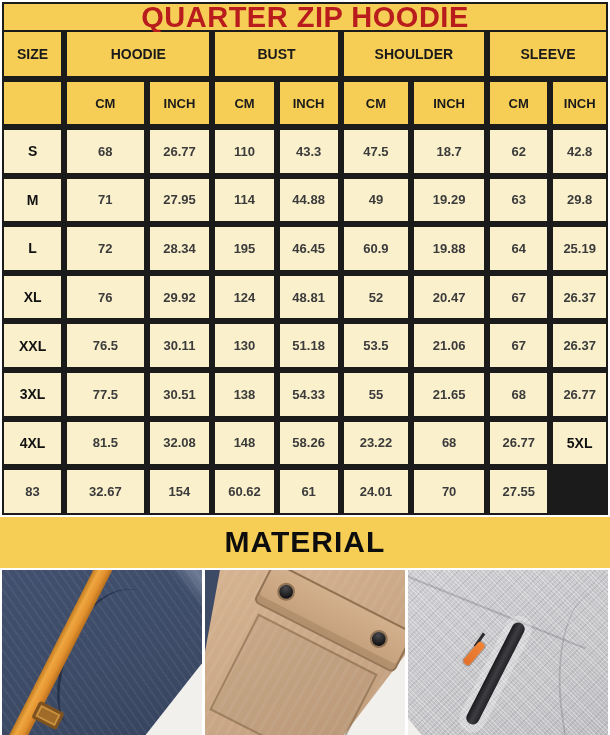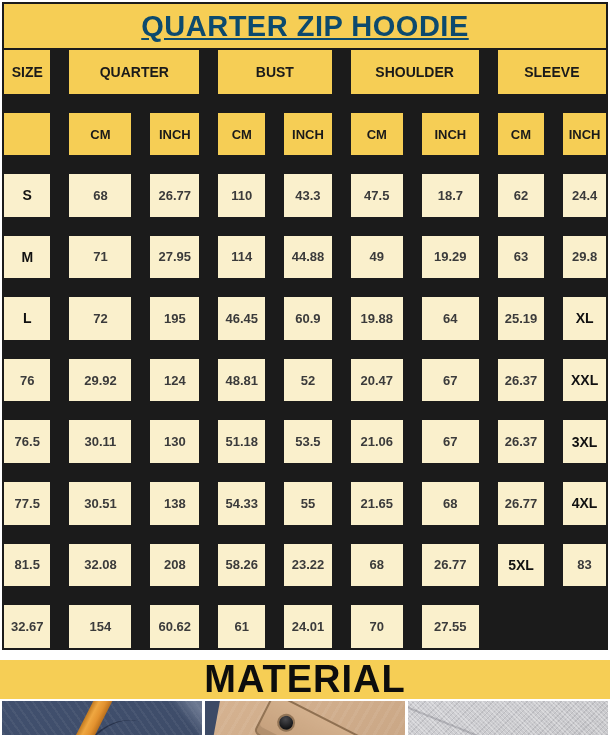--- a/index.html
+++ b/index.html
@@ -13,53 +13,53 @@
     --zipper-black:#232326;
     --pull-orange:#E2702A;
   }
   *{margin:0;padding:0;box-sizing:border-box;}
   html,body{background:#ffffff;}
   body{font-family:"Liberation Sans","DejaVu Sans",sans-serif;}
   .sheet{width:610px;height:735px;background:#ffffff;overflow:hidden;position:relative;}
 
   
   .title-bar{
-    margin:2px 2px 0 2px;height:46px;
+    margin:2px 2px 0 2px;height:28px;
     background:var(--banner-yellow);
     border:2px solid var(--grid-line);border-bottom:none;
     display:flex;align-items:center;justify-content:center;
-    font-size:29px;font-weight:bold;color:#0c4a6e;letter-spacing:.5px;text-decoration:underline;
+    font-size:29px;font-weight:bold;color:#b91c1c;letter-spacing:.5px;
   }
 
   
   .size-grid{
     margin:0 2px;
     display:grid;
     grid-template-columns:63fr 84fr 66fr 64fr 64fr 71fr 77fr 63fr 58fr;
     grid-template-rows:44px 42px repeat(8,42.6px);
-    gap:19px;
+    gap:6px;
     background:var(--grid-line);
     border:2px solid var(--grid-line);
   }
   .cell{
     background:var(--cell-cream);
     display:flex;align-items:center;justify-content:center;
     font-size:13px;font-weight:bold;color:#3b3b3b;
   }
   .cell.head{background:var(--banner-yellow);color:#1a1a1a;font-size:14px;}
   .cell.unit{background:var(--banner-yellow);color:#1a1a1a;font-size:13px;}
   .cell.size-label{color:#111;font-size:14px;}
   .span2{grid-column:span 2;}
 
   
   .material-bar{
-    margin-top:10px;height:39px;width:610px;
+    margin-top:2px;height:51px;width:610px;
     background:var(--banner-yellow);
     display:flex;align-items:center;justify-content:center;
-    font-size:38px;font-weight:bold;color:#0d0d0d;letter-spacing:1px;
+    font-size:30px;font-weight:bold;color:#0d0d0d;letter-spacing:1px;
   }
 
   
   .photos{
     margin-top:2px;padding:0 2px;height:203px;
     display:flex;gap:3px;
   }
   .photo{flex:1;position:relative;overflow:hidden;background:#f2f0ed;}
 
   
@@ -172,53 +172,54 @@
 </style>
 </head>
 <body>
 
 <div class="sheet">
 
   <div class="title-bar">QUARTER ZIP HOODIE</div>
 
   <div class="size-grid">
       <div class="cell head">SIZE</div>
-      <div class="cell head span2">QUARTER</div>
+      <div class="cell head span2">HOODIE</div>
       <div class="cell head span2">BUST</div>
       <div class="cell head span2">SHOULDER</div>
       <div class="cell head span2">SLEEVE</div>
       <div class="cell unit"></div>
       <div class="cell unit">CM</div>
       <div class="cell unit">INCH</div>
       <div class="cell unit">CM</div>
       <div class="cell unit">INCH</div>
       <div class="cell unit">CM</div>
       <div class="cell unit">INCH</div>
       <div class="cell unit">CM</div>
       <div class="cell unit">INCH</div>
       <div class="cell size-label">S</div>
       <div class="cell ">68</div>
       <div class="cell ">26.77</div>
       <div class="cell ">110</div>
       <div class="cell ">43.3</div>
       <div class="cell ">47.5</div>
       <div class="cell ">18.7</div>
       <div class="cell ">62</div>
-      <div class="cell ">24.4</div>
+      <div class="cell ">42.8</div>
       <div class="cell size-label">M</div>
       <div class="cell ">71</div>
       <div class="cell ">27.95</div>
       <div class="cell ">114</div>
       <div class="cell ">44.88</div>
       <div class="cell ">49</div>
       <div class="cell ">19.29</div>
       <div class="cell ">63</div>
       <div class="cell ">29.8</div>
       <div class="cell size-label">L</div>
       <div class="cell ">72</div>
+      <div class="cell ">28.34</div>
       <div class="cell ">195</div>
       <div class="cell ">46.45</div>
       <div class="cell ">60.9</div>
       <div class="cell ">19.88</div>
       <div class="cell ">64</div>
       <div class="cell ">25.19</div>
       <div class="cell size-label">XL</div>
       <div class="cell ">76</div>
       <div class="cell ">29.92</div>
       <div class="cell ">124</div>
@@ -241,21 +242,21 @@
       <div class="cell ">30.51</div>
       <div class="cell ">138</div>
       <div class="cell ">54.33</div>
       <div class="cell ">55</div>
       <div class="cell ">21.65</div>
       <div class="cell ">68</div>
       <div class="cell ">26.77</div>
       <div class="cell size-label">4XL</div>
       <div class="cell ">81.5</div>
       <div class="cell ">32.08</div>
-      <div class="cell ">208</div>
+      <div class="cell ">148</div>
       <div class="cell ">58.26</div>
       <div class="cell ">23.22</div>
       <div class="cell ">68</div>
       <div class="cell ">26.77</div>
       <div class="cell size-label">5XL</div>
       <div class="cell ">83</div>
       <div class="cell ">32.67</div>
       <div class="cell ">154</div>
       <div class="cell ">60.62</div>
       <div class="cell ">61</div>

